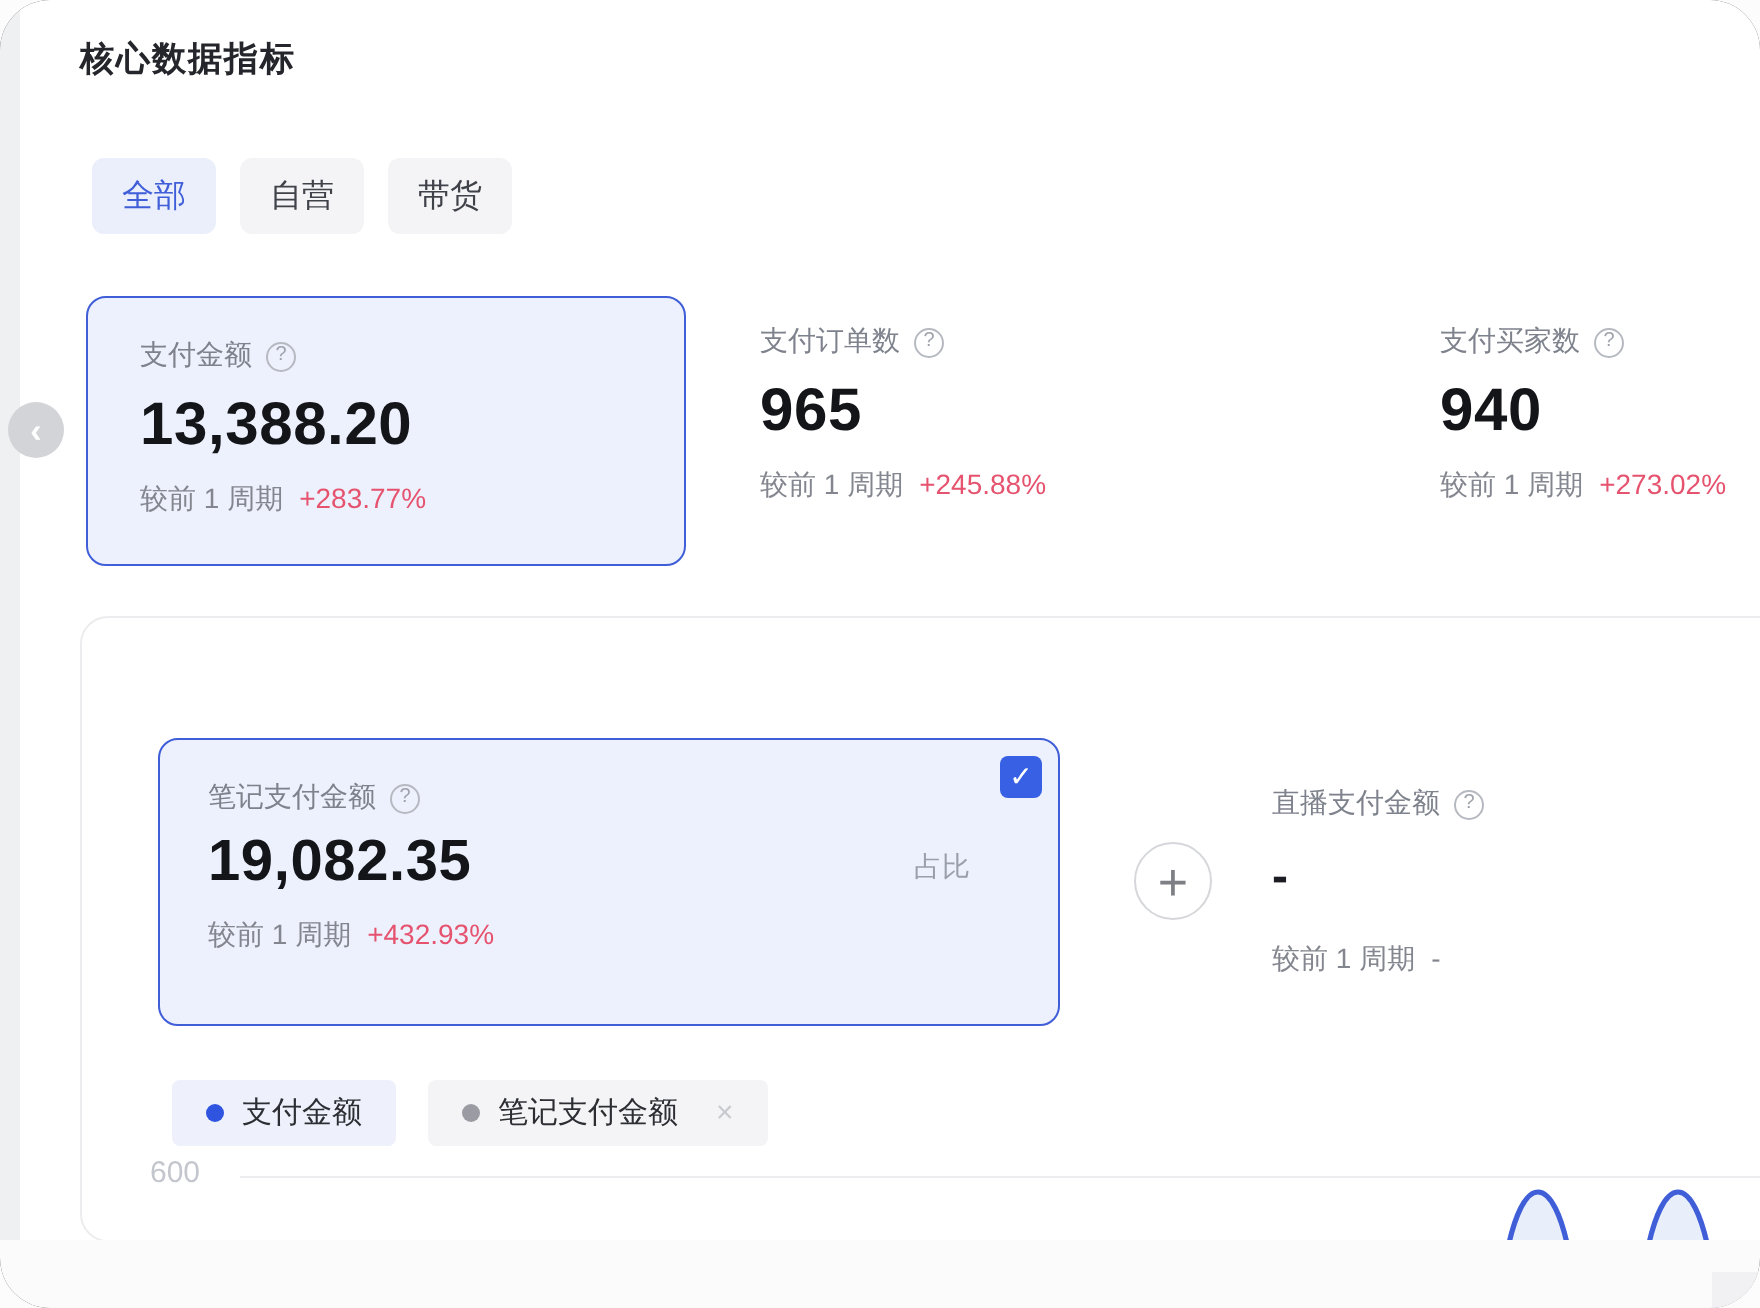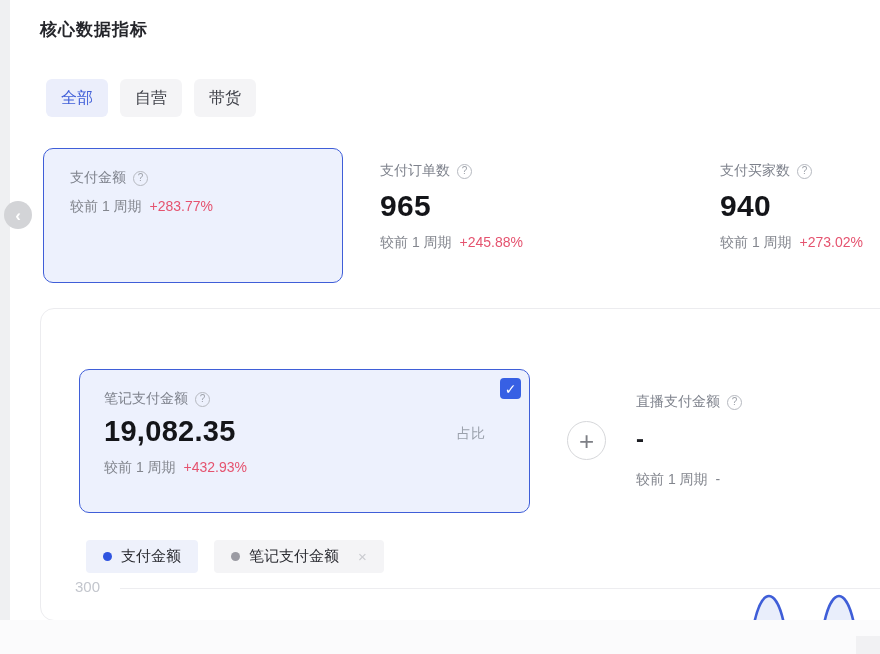--- a/index.html
+++ b/index.html
@@ -1,17 +1,17 @@
 <!DOCTYPE html>
 <html><head>
 <meta charset="utf-8">
 <style>
   * { box-sizing: border-box; margin: 0; padding: 0; }
   body { font-family: "Liberation Sans", "DejaVu Sans", sans-serif; background: #fcfcfd; }
-  .stage { position: relative; width: 880px; height: 654px; overflow: hidden; background: #404040; }
+  .stage { position: relative; width: 880px; height: 654px; overflow: hidden; background: #404040; border-radius: 25px; }
   .left-strip { position: absolute; left: 0; top: 0; width: 10px; height: 620px; background: #eff0f2; }
   .panel-main { position: absolute; left: 10px; top: 0; width: 870px; height: 620px; background: #ffffff; }
 
   .page-title { position: absolute; left: 30px; top: 18px; font-size: 17px; font-weight: 700; color: #25262b; letter-spacing: 1px; }
 
   .tabs { position: absolute; left: 36px; top: 79px; display: flex; gap: 12px; }
   .tab { height: 38px; padding: 0 15px; display: flex; align-items: center; font-size: 16px; border-radius: 6px; background: #f4f4f6; color: #40424a; cursor: pointer; }
   .tab.active { background: #ebeefb; color: #3f5ed8; }
 
   .carousel-prev { position: absolute; left: 4px; top: 201px; width: 28px; height: 28px; border-radius: 50%; background: #d3d4d7; color: #ffffff; display: flex; align-items: center; justify-content: center; font-size: 17px; font-weight: 700; line-height: 1; cursor: pointer; }
@@ -69,20 +69,21 @@
       <div class="tab active">全部</div>
       <div class="tab">自营</div>
       <div class="tab">带货</div>
     </div>
 
     <div class="metric-card featured">
       <div class="metric-label-row">
         <span>支付金额</span>
         <span class="help-icon">?</span>
       </div>
+      <div class="metric-value">13,388.20</div>
       <div class="metric-compare">
         <span>较前 1 周期</span>
         <span class="metric-change">+283.77%</span>
       </div>
     </div>
 
     <div class="metric-card metric-plain-2">
       <div class="metric-label-row">
         <span>支付订单数</span>
         <span class="help-icon">?</span>
@@ -147,21 +148,21 @@
           <span class="legend-dot" style="background:#2f54e0;"></span>
           <span>支付金额</span>
         </div>
         <div class="legend-chip gray">
           <span class="legend-dot" style="background:#9b9ba3;"></span>
           <span>笔记支付金额</span>
           <span class="legend-close">×</span>
         </div>
       </div>
 
-      <div class="y-tick">300</div>
+      <div class="y-tick">600</div>
       <div class="gridline"></div>
 
       <div class="chart-clip">
         <svg width="180" height="32" viewBox="0 0 180 32">
           <path d="M 42 40 C 50 -4, 66 -4, 74 40" fill="#e9eefb" stroke="#3f5ed8" stroke-width="2.6"></path>
           <path d="M 112 40 C 120 -4, 136 -4, 144 40" fill="#e9eefb" stroke="#3f5ed8" stroke-width="2.6"></path>
         </svg>
       </div>
 
     </div>

